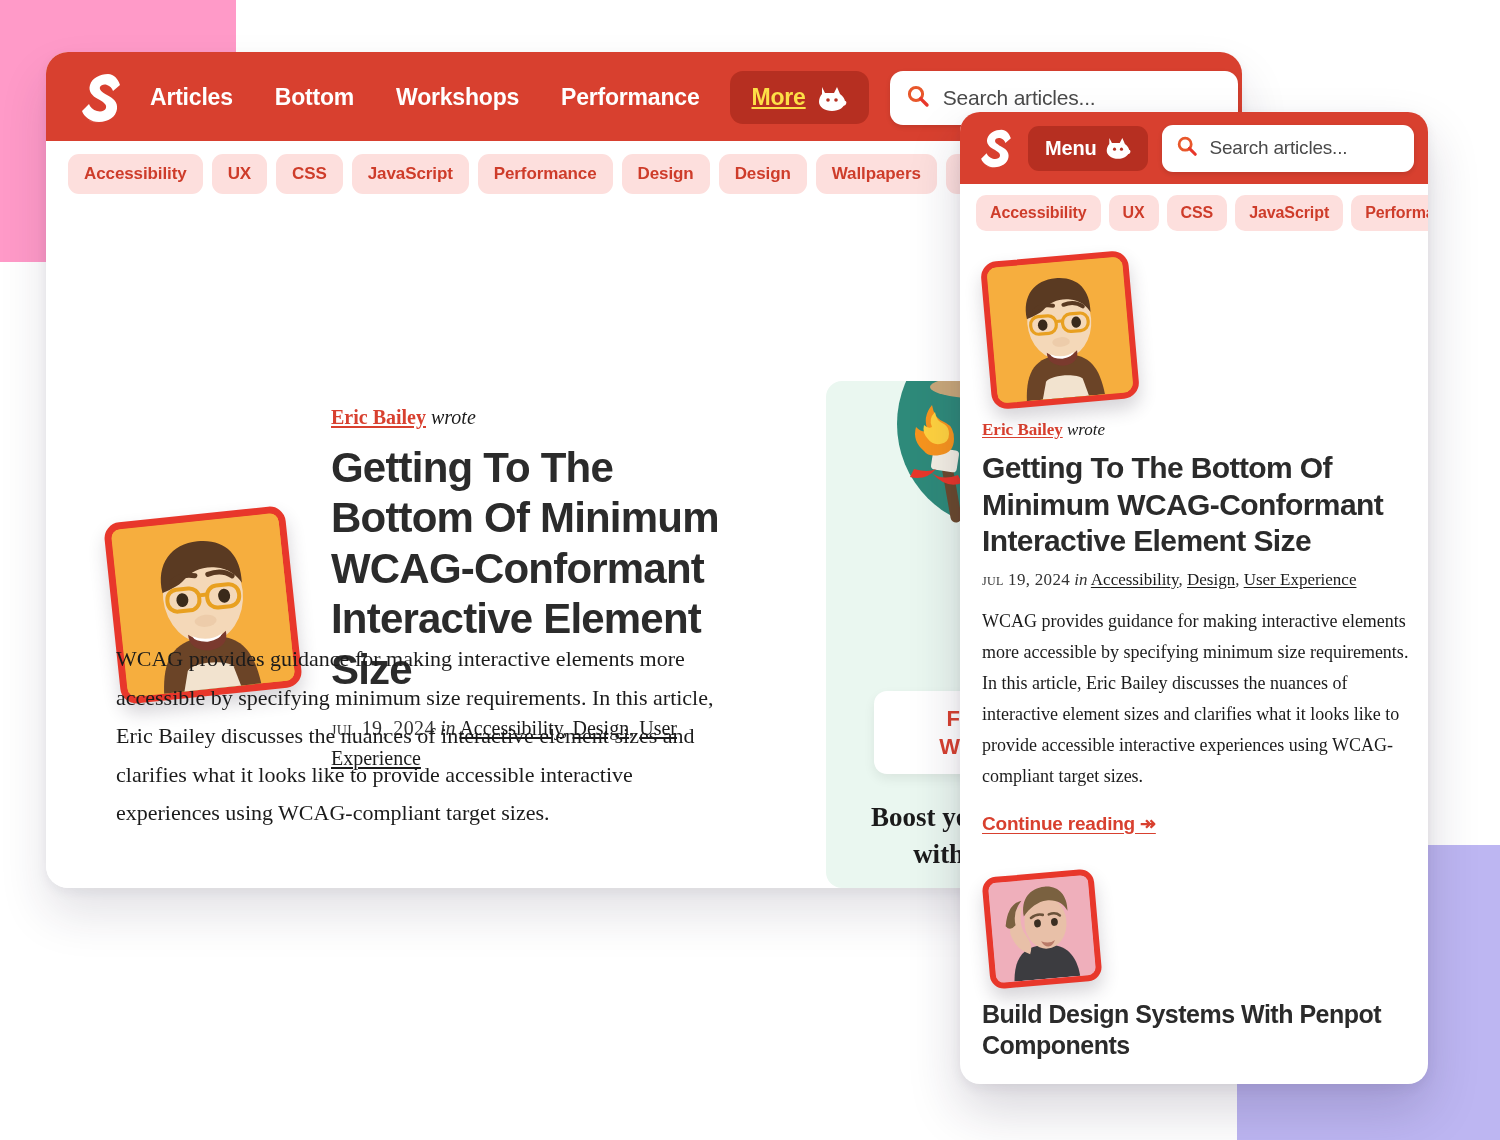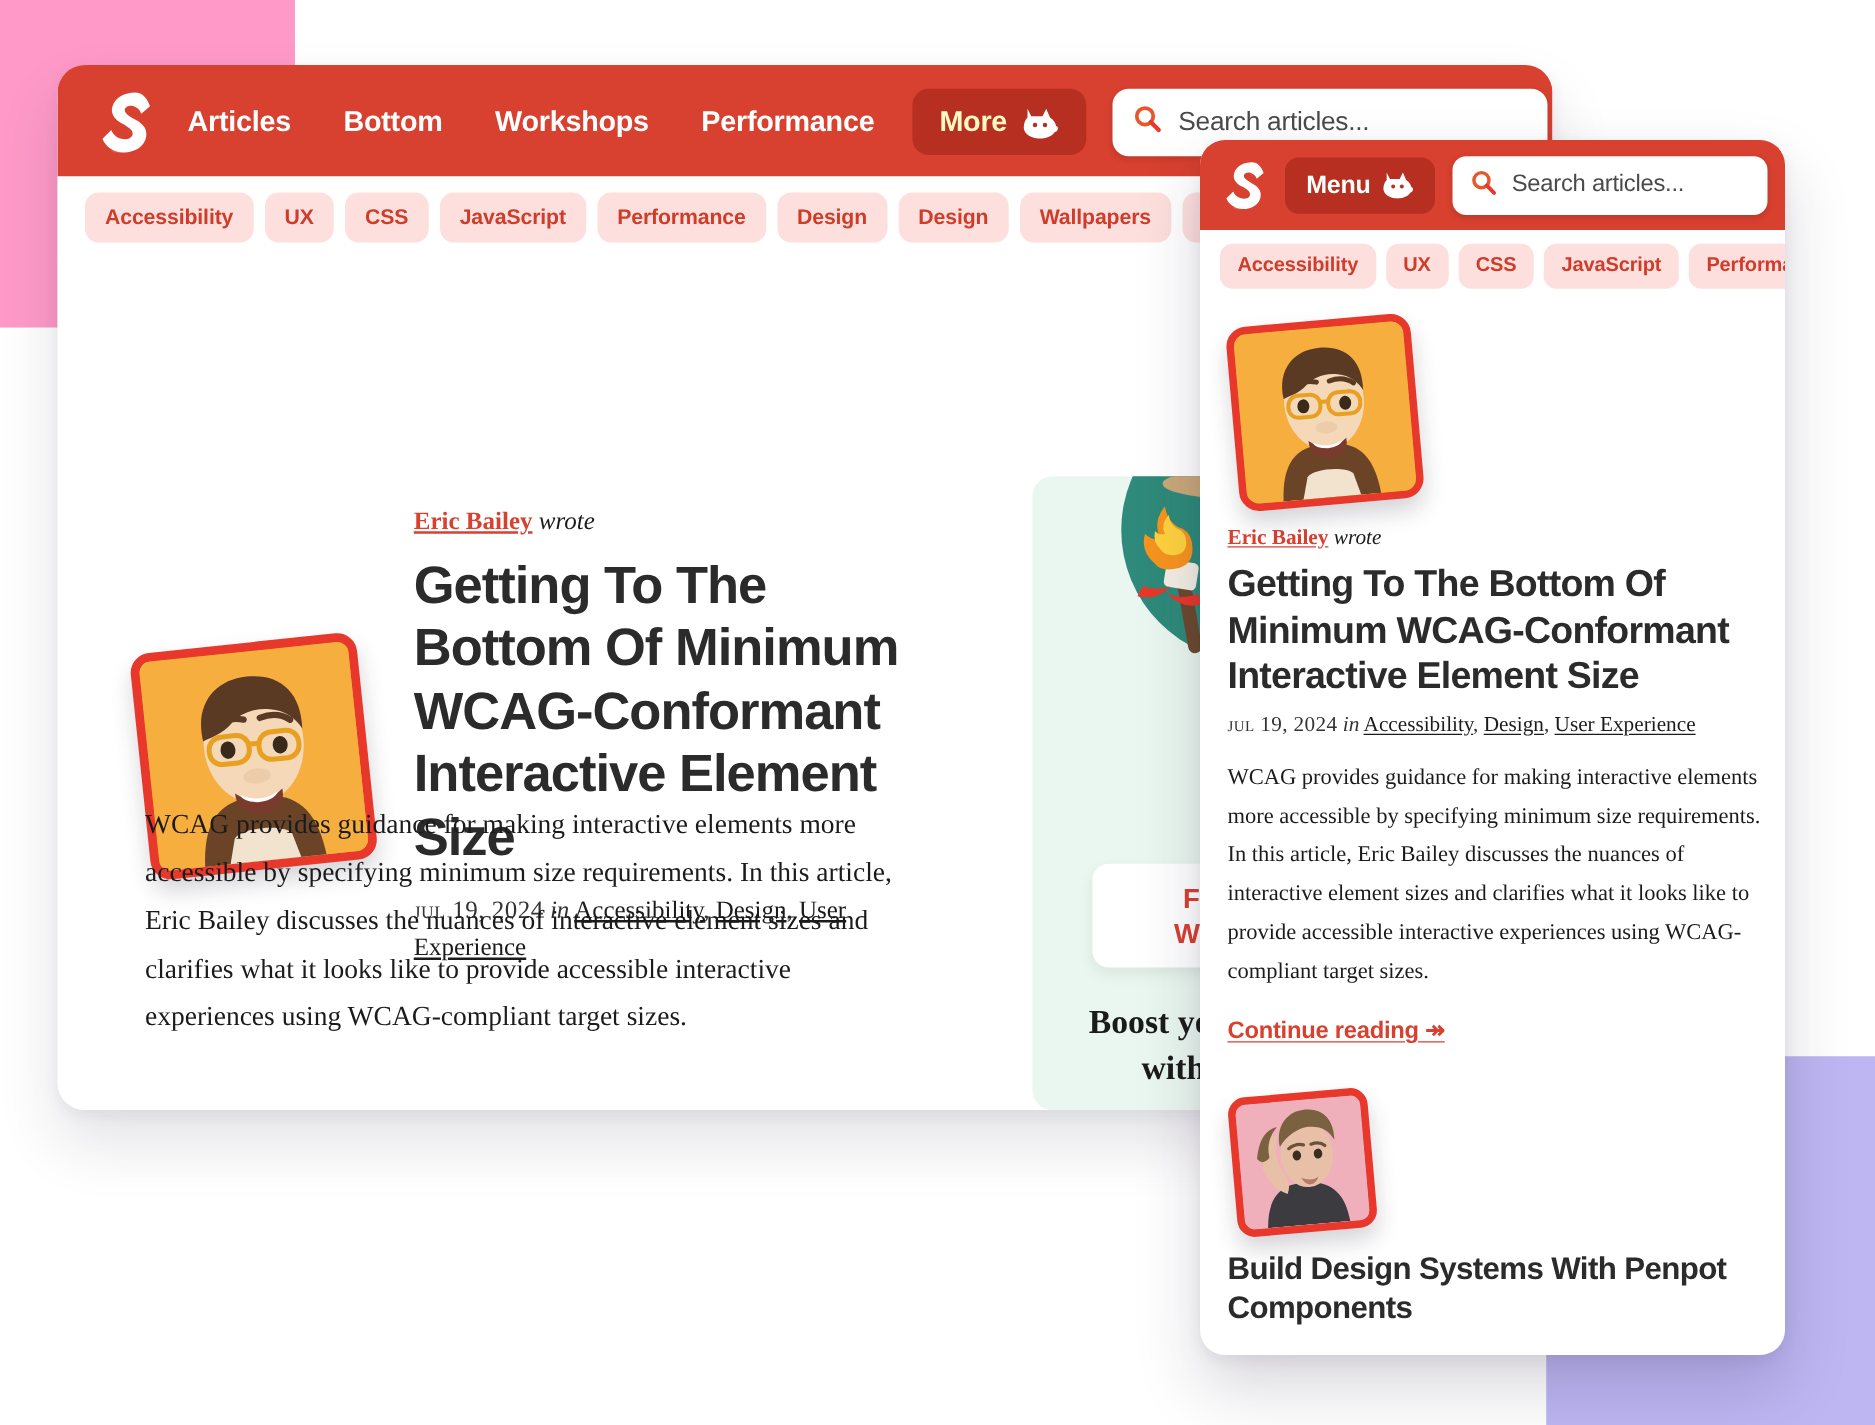--- a/index.html
+++ b/index.html
@@ -81,24 +81,25 @@
     border: none;
     border-radius: 13px;
     height: 53px;
     padding: 0 22px;
     display: flex;
     align-items: center;
     gap: 11px;
     cursor: pointer;
   }
   .more-btn span.lbl {
-    color: #fef9c3;
+    color: #fde047;
     font-size: 23px;
     font-weight: bold;
     letter-spacing: -.2px;
+    text-decoration: underline;
   }
   .cat-glyph { display: block; }
 
   .d-search {
     margin-left: 21px;
     width: 348px;
     height: 54px;
     background: #ffffff;
     border-radius: 13px;
     display: flex;

